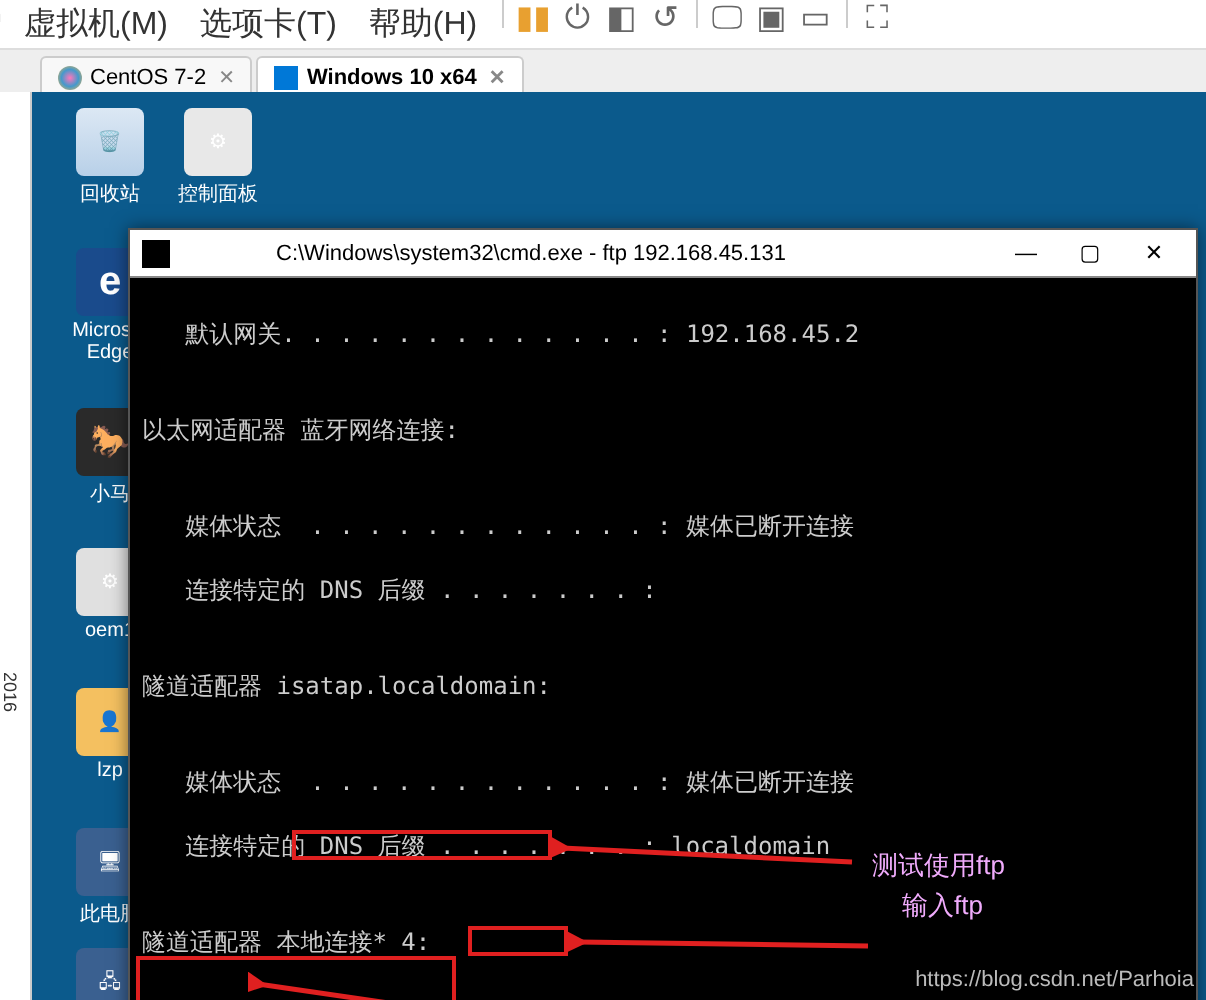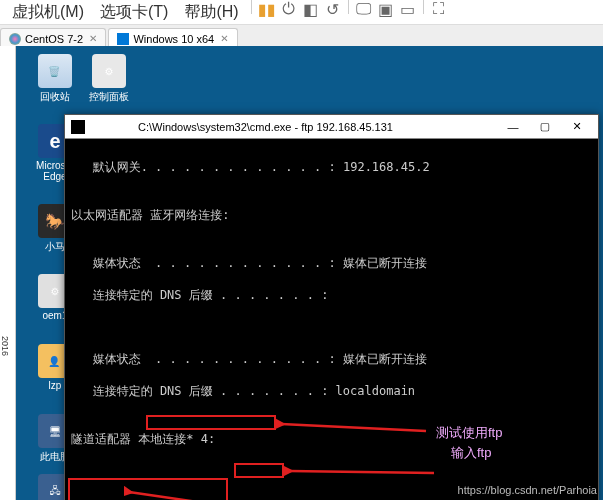--- a/index.html
+++ b/index.html
@@ -6,23 +6,23 @@
 body { font-family: "Microsoft YaHei", Arial, sans-serif; font-size: 12px; background: #f0f0f0; width: 603px; height: 500px; overflow: hidden; position: relative; }
 
 
 .menubar { height: 25px; background: #fff; border-bottom: 1px solid #ddd; display: flex; padding: 0 6px; font-size: 16px; color: #333; gap: 4px; }
 .menubar .menu-item { padding: 2px 6px; cursor: pointer; }
 .menubar .sep { width: 1px; height: 14px; background: #ccc; margin: 0 2px; }
 .menubar .tool-icon { width: 18px; height: 18px; display: inline-flex; align-items: center; justify-content: center; cursor: pointer; color: #666; }
 .title-frag { position: absolute; top: 2px; left: -70px; font-size: 11px; color: #444; }
 
 
-.tabstrip { height: 24px; background: #eee; border-bottom: 1px solid #aaa; display: flex; align-items: flex-end; gap: 2px; }
+.tabstrip { height: 24px; background: #eee; border-bottom: 1px solid #aaa; display: flex; align-items: flex-end; padding-left: 20px; gap: 2px; }
 .tab { height: 20px; padding: 2px 8px; background: #f8f8f8; border: 1px solid #ccc; border-bottom: none; border-radius: 3px 3px 0 0; display: flex; align-items: center; gap: 4px; font-size: 11px; cursor: pointer; }
-.tab.active { background: #fff; font-weight: normal; }
+.tab.active { background: #fff; font-weight: bold; }
 .tab .tab-icon { width: 12px; height: 12px; }
 .tab .close-x { margin-left: 2px; color: #888; font-size: 10px; }
 
 
 .library { position: absolute; left: 0; top: 46px; width: 16px; height: 454px; background: #fff; border-right: 1px solid #ccc; }
 .lib-date { position: absolute; left: 0; top: 290px; transform: rotate(0); font-size: 9px; color: #333; writing-mode: vertical-lr; }
 
 
 .desktop { position: absolute; left: 16px; top: 46px; right: 0; bottom: 0; background: #0b5a8c; overflow: hidden; }
 .dicon { position: absolute; width: 50px; text-align: center; color: #fff; font-size: 10px; }
@@ -138,20 +138,21 @@
       </span>
     </div>
     <div class="cmd-body">
 <span class="row">   默认网关. . . . . . . . . . . . . : 192.168.45.2</span>
 <span class="row"></span>
 <span class="row">以太网适配器 蓝牙网络连接:</span>
 <span class="row"></span>
 <span class="row">   媒体状态  . . . . . . . . . . . . : 媒体已断开连接</span>
 <span class="row">   连接特定的 DNS 后缀 . . . . . . . :</span>
 <span class="row"></span>
+<span class="row">隧道适配器 isatap.localdomain:</span>
 <span class="row"></span>
 <span class="row">   媒体状态  . . . . . . . . . . . . : 媒体已断开连接</span>
 <span class="row">   连接特定的 DNS 后缀 . . . . . . . : localdomain</span>
 <span class="row"></span>
 <span class="row">隧道适配器 本地连接* 4:</span>
 <span class="row"></span>
 
 
 
 

